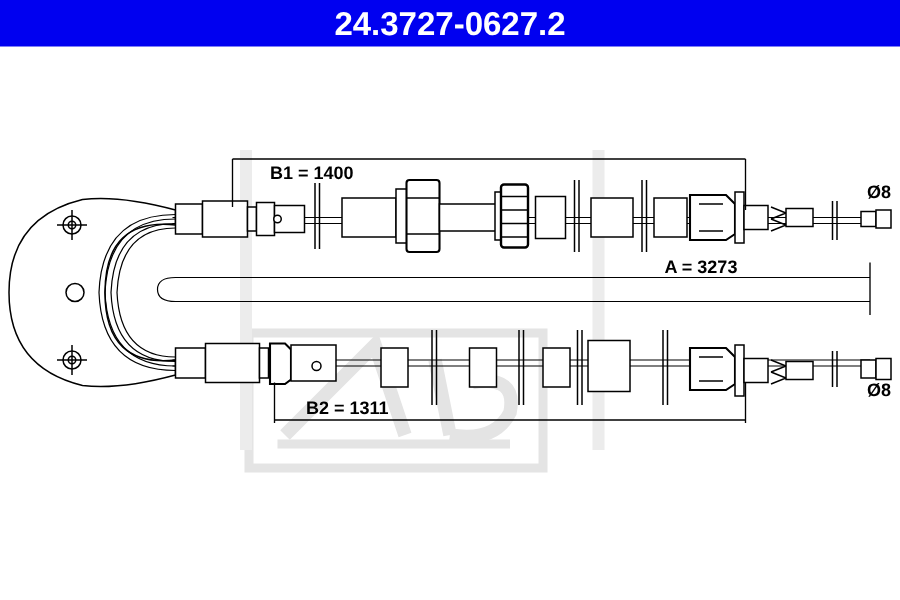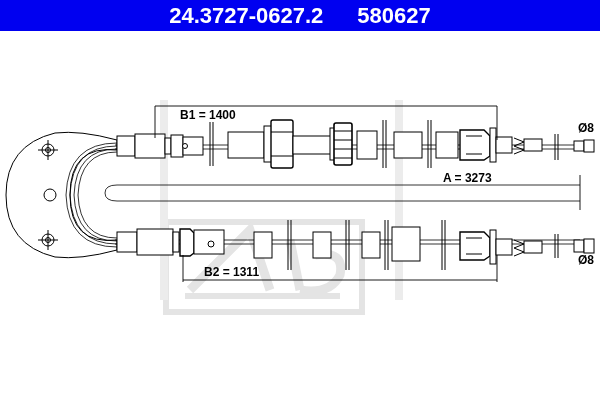--- a/index.html
+++ b/index.html
@@ -9,21 +9,20 @@
     font-weight:bold; font-size:22px; letter-spacing:0; }
   .header span { display:inline-block; }
   svg { position:absolute; left:0; top:0; }
   .lbl { font-family:"Liberation Sans", sans-serif; font-weight:bold; font-size:12px; fill:#000; }
 </style>
 </head>
 <body>
 
 <div class="header">
   <span>24.3727-0627.2</span>
-  <span>580627</span>
 </div>
 
 <svg width="600" height="400" viewBox="0 0 600 400">
 
   <g fill="none" stroke="#e4e4e4" stroke-width="8">
     <rect x="166" y="222" width="196" height="90" stroke-width="6"></rect>
     <path d="M190 290 L250 230 L270 290" stroke-width="9"></path>
     <path d="M290 240 L300 290 M315 255 Q345 250 340 275 Q330 295 300 290" stroke-width="9"></path>
     <line x1="185" y1="296" x2="340" y2="296" stroke-width="6"></line>
   </g>

